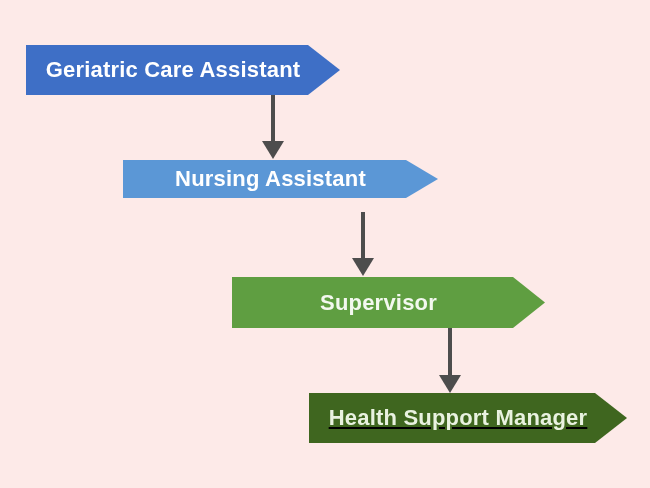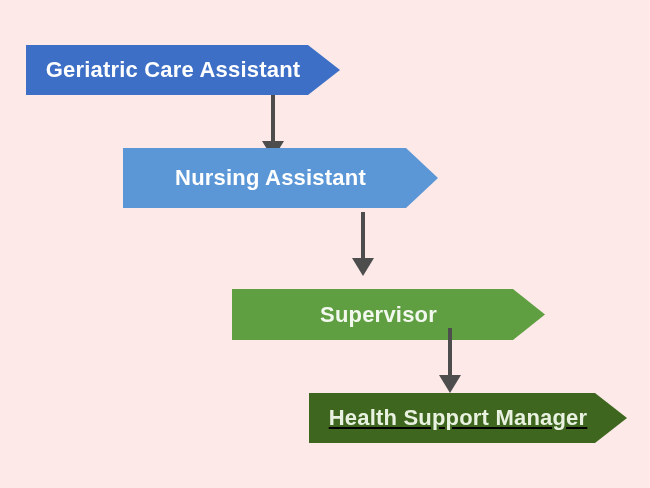--- a/index.html
+++ b/index.html
@@ -17,22 +17,22 @@
     justify-content: center;
     box-sizing: border-box;
     padding-right: 20px;
     font-weight: bold;
     font-size: 22px;
     letter-spacing: 0.2px;
     clip-path: polygon(0 0, calc(100% - 32px) 0, 100% 50%, calc(100% - 32px) 100%, 0 100%);
     white-space: nowrap;
   }
   .b1 { left: 26px;  top: 45px;  width: 314px; height: 50px; }
-  .b2 { left: 123px; top: 148px; width: 315px; height: 60px; }
-  .b3 { left: 232px; top: 277px; width: 313px; height: 51px; margin-top: 12px; }
+  .b2 { left: 123px; top: 160px; width: 315px; height: 38px; }
+  .b3 { left: 232px; top: 277px; width: 313px; height: 51px; }
   .b4 { left: 309px; top: 393px; width: 318px; height: 50px; text-decoration: underline; }
 
   .connector {
     position: absolute;
     width: 22px;
     display: flex;
     flex-direction: column;
     align-items: center;
   }
   .connector .line { width: 4px; flex: 1; }

